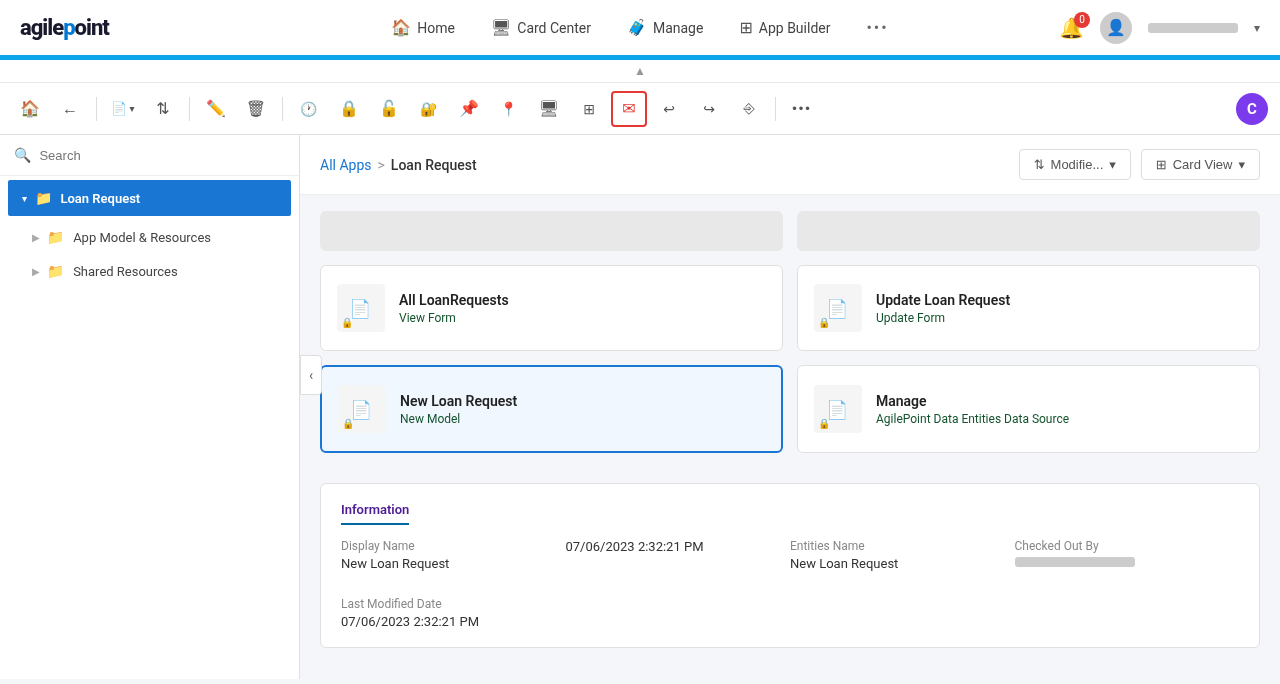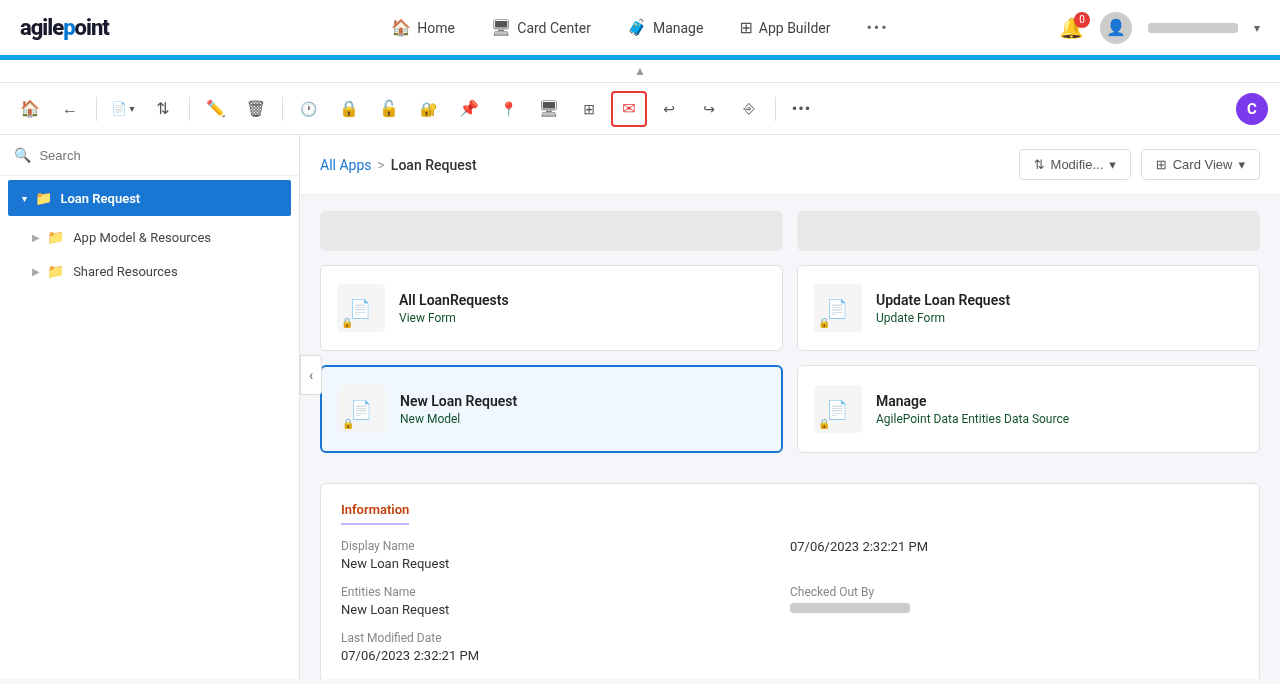--- a/index.html
+++ b/index.html
@@ -299,32 +299,32 @@
 
     
     .info-panel {
       background: #fff;
       border: 1px solid #e0e0e0;
       border-radius: 6px;
       margin: 0 20px 16px;
       padding: 18px 20px;
     }
     .info-tab {
-      color: #c2410c;
+      color: #4c1d95;
       font-weight: 600;
       font-size: 13px;
-      border-bottom: 2px solid #c4b5fd;
+      border-bottom: 2px solid #0369a1;
       display: inline-block;
       padding-bottom: 6px;
       margin-bottom: 14px;
     }
     .info-grid {
       display: grid;
-      grid-template-columns: 1fr 1fr;
-      gap: 14px 0;
+      grid-template-columns: 1fr 1fr 1fr 1fr;
+      gap: 26px 0;
     }
     .info-field label {
       font-size: 12px;
       color: #888;
       display: block;
       margin-bottom: 3px;
     }
     .info-field .value { font-size: 13px; color: #333; }
     .blurred-value {
       width: 120px;

